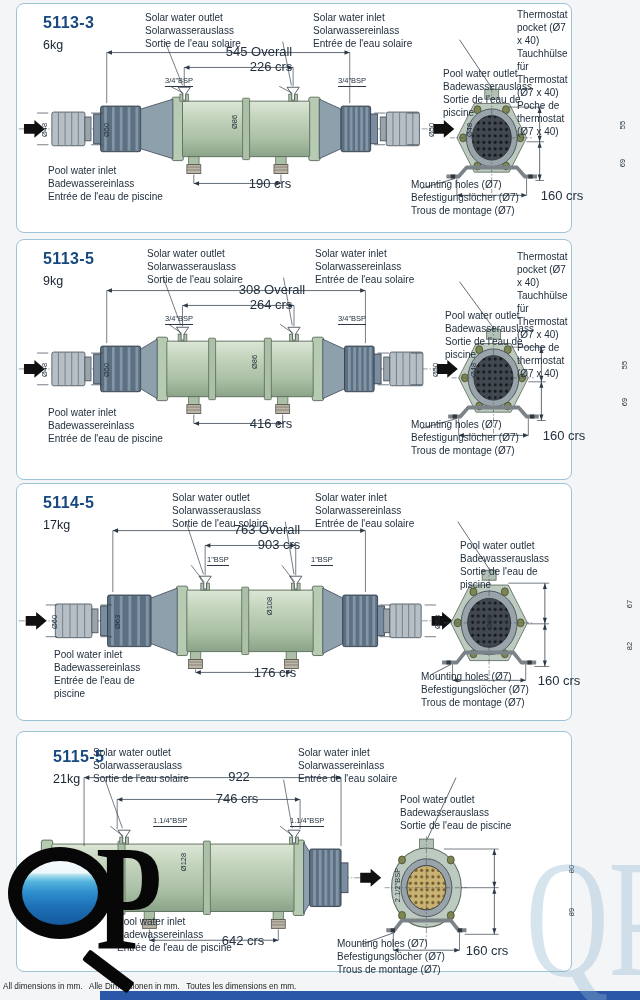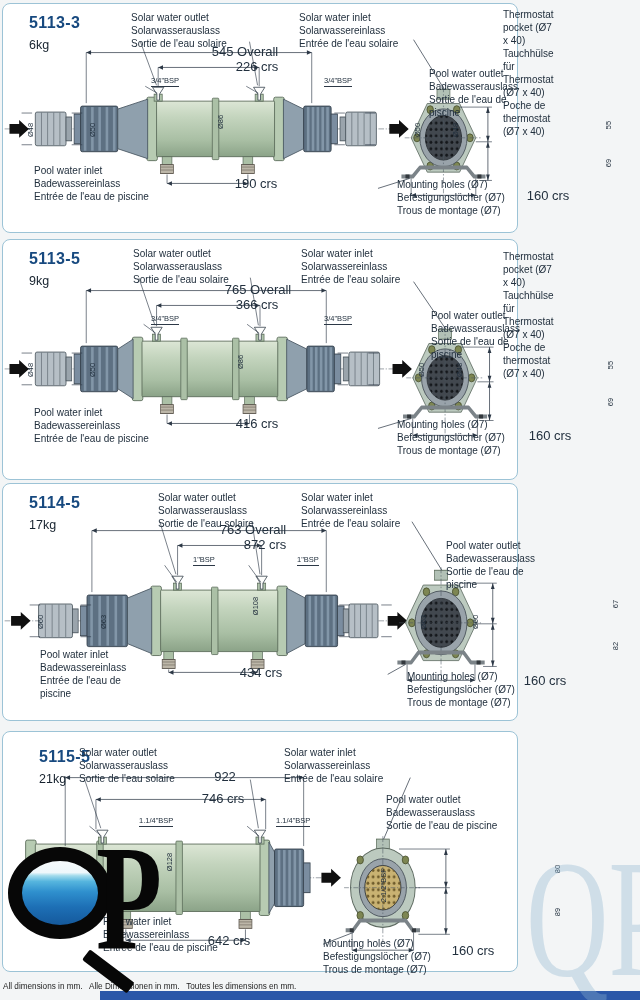--- a/index.html
+++ b/index.html
@@ -1,18 +1,18 @@
 <!DOCTYPE html>
 <html><head>
 <meta charset="utf-8">
 <style>
   html,body{margin:0;padding:0}
   body{width:640px;height:1000px;position:relative;overflow:hidden;background:#f3f5f6;
        font-family:"Liberation Sans",sans-serif;}
-  .panel{position:absolute;left:2px;width:516px;background:#fff;border:1.5px solid #9cc3d6;
+  .panel{position:absolute;left:16px;width:556px;background:#fff;border:1.5px solid #9cc3d6;
          border-radius:8px;box-sizing:border-box;}
   svg.draw{position:absolute;left:0;top:0;width:100%;height:100%;}
   .model{position:absolute;font-weight:bold;font-size:16px;color:#17497f;letter-spacing:.4px;white-space:nowrap}
   .weight{position:absolute;font-size:12.5px;color:#16222e;white-space:nowrap}
   .lbl{position:absolute;font-size:10px;line-height:1.3;color:#22303e;white-space:pre-line}
   .dim{position:absolute;font-size:13px;color:#22303e;white-space:nowrap;transform:translateX(-50%)}
   .bsp{position:absolute;font-size:7.5px;color:#22303e;white-space:nowrap;
        border-bottom:1px solid #2c3846;padding-bottom:1px}
   .rot{position:absolute;font-size:7.5px;color:#22303e;white-space:nowrap;
        transform:translate(-50%,-50%) rotate(-90deg)}
@@ -328,22 +328,22 @@
   <div class="lbl" style="left:428px;top:69px">Pool water outlet
 Badewasserauslass
 Sortie de l'eau de
 piscine</div>
   <div class="lbl" style="left:31px;top:166px">Pool water inlet
 Badewassereinlass
 Entrée de l'eau de piscine</div>
   <div class="lbl" style="left:394px;top:178px">Mounting holes (Ø7)
 Befestigungslöcher (Ø7)
 Trous de montage (Ø7)</div>
-  <div class="dim" style="left:255px;top:42px">765 Overall</div>
-  <div class="dim" style="left:254px;top:57px">366 crs</div>
+  <div class="dim" style="left:255px;top:42px">308 Overall</div>
+  <div class="dim" style="left:254px;top:57px">264 crs</div>
   <div class="dim" style="left:254px;top:176px">416 crs</div>
   <div class="dim" style="left:547px;top:188px">160 crs</div>
   <div class="bsp" style="left:148px;top:74px">3/4"BSP</div>
   <div class="bsp" style="left:321px;top:74px">3/4"BSP</div>
   <div class="rot" style="left:237px;top:122px">Ø86</div>
   <div class="rot" style="left:27px;top:130px">Ø48</div>
   <div class="rot" style="left:89px;top:130px">Ø50</div>
   <div class="rot" style="left:418px;top:130px">Ø50</div>
   <div class="rot" style="left:456px;top:130px">Ø48</div>
   <div class="rot" style="left:607px;top:125px">55</div>
@@ -484,22 +484,22 @@
 Sortie de l'eau de
 piscine</div>
   <div class="lbl" style="left:37px;top:164px">Pool water inlet
 Badewassereinlass
 Entrée de l'eau de
 piscine</div>
   <div class="lbl" style="left:404px;top:186px">Mounting holes (Ø7)
 Befestigungslöcher (Ø7)
 Trous de montage (Ø7)</div>
   <div class="dim" style="left:250px;top:38px">763 Overall</div>
-  <div class="dim" style="left:262px;top:53px">872 crs</div>
-  <div class="dim" style="left:258px;top:181px">434 crs</div>
+  <div class="dim" style="left:262px;top:53px">903 crs</div>
+  <div class="dim" style="left:258px;top:181px">176 crs</div>
   <div class="dim" style="left:542px;top:189px">160 crs</div>
   <div class="bsp" style="left:190px;top:71px">1"BSP</div>
   <div class="bsp" style="left:294px;top:71px">1"BSP</div>
   <div class="rot" style="left:252px;top:122px">Ø108</div>
   <div class="rot" style="left:37px;top:138px">Ø60</div>
   <div class="rot" style="left:100px;top:138px">Ø63</div>
   <div class="rot" style="left:420px;top:138px">Ø63</div>
   <div class="rot" style="left:472px;top:138px">Ø60</div>
   <div class="rot" style="left:612px;top:120px">67</div>
   <div class="rot" style="left:612px;top:162px">82</div>

